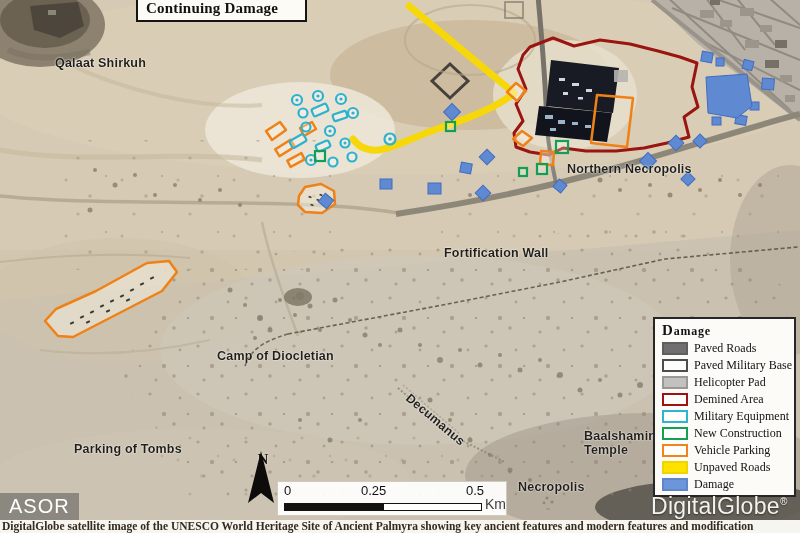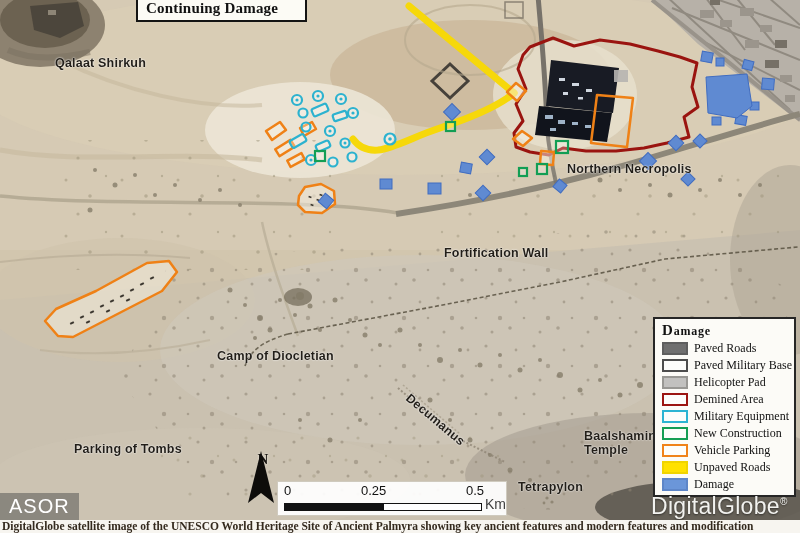--- a/index.html
+++ b/index.html
@@ -429,21 +429,21 @@
   </div>
 
   <div class="lbl lbl-qalaat">Qalaat Shirkuh</div>
   <div class="lbl lbl-northern">Northern Necropolis</div>
   <div class="lbl lbl-fortification">Fortification Wall</div>
   <div class="lbl lbl-camp">Camp of Diocletian</div>
   <div class="lbl lbl-decumanus">Decumanus</div>
   <div class="lbl lbl-baalshamin">Baalshamin
 Temple</div>
   <div class="lbl lbl-valley">Parking of Tombs</div>
-  <div class="lbl lbl-tetrapylon">Tetrapylon</div>
+  <div class="lbl lbl-tetrapylon">Necropolis</div>
 
   <div class="legend">
     <div class="legend-title">Damage</div>
     <div class="legend-row">
       <span class="swatch" style="background:#6f6f6f;border-color:#5e5e5e"></span>
       <span class="legend-label">Paved Roads</span>
     </div>
     <div class="legend-row">
       <span class="swatch" style="background:#fdfdfb;border-color:#4d4d4d"></span>
       <span class="legend-label">Paved Military Base</span>

